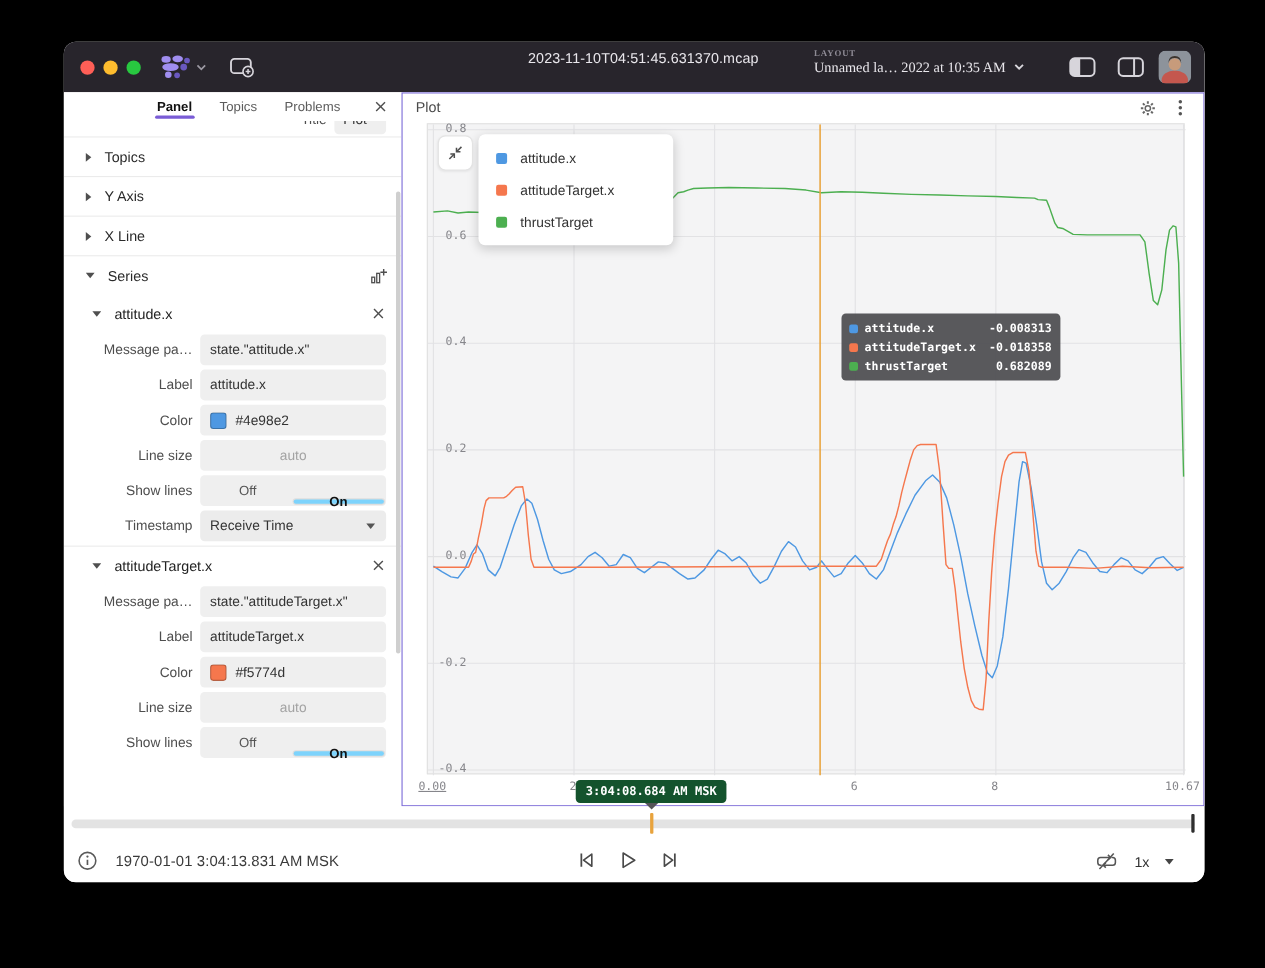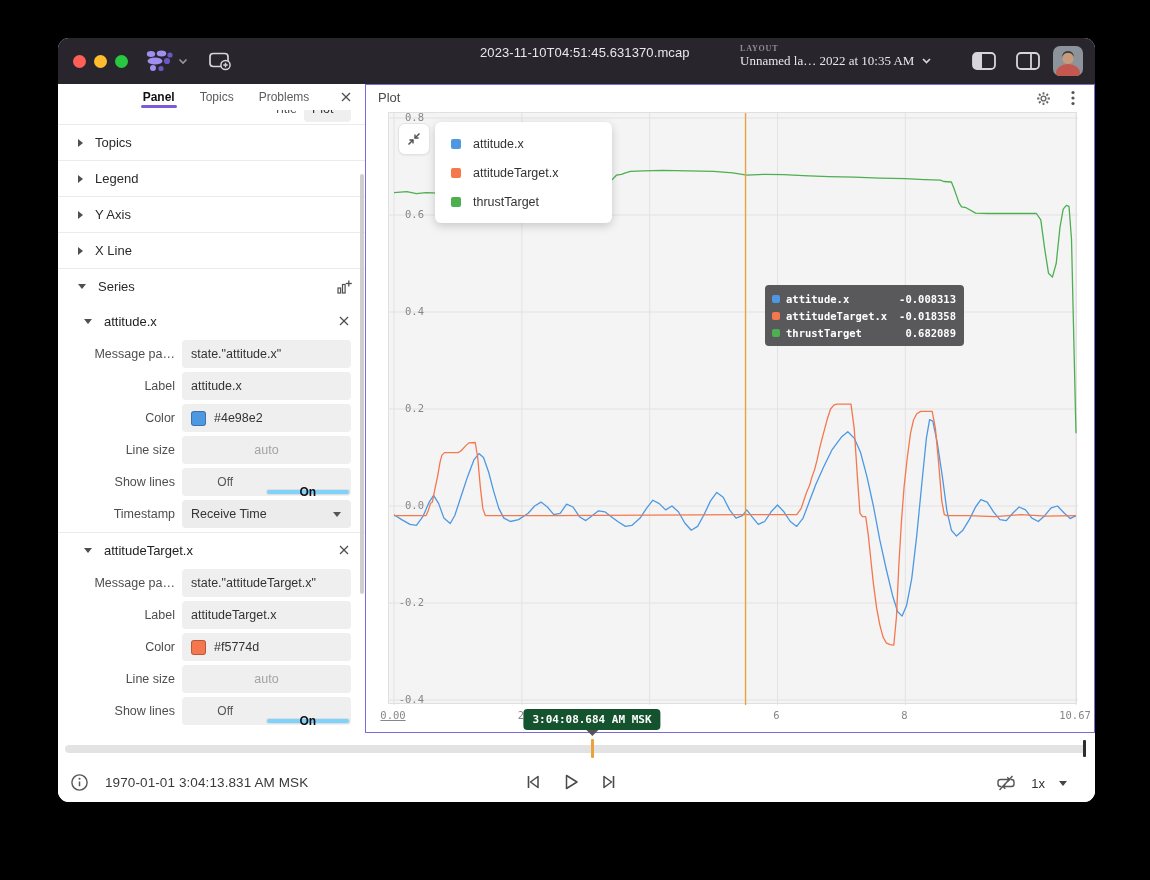--- a/index.html
+++ b/index.html
@@ -183,24 +183,20 @@
             <div class="clip-input">Plot</div>
           </div>
         </div>
 
         <div class="section-row">
           <span class="caret-r"></span>
           <span class="section-label">Topics</span>
         </div>
         <div class="section-row">
           <span class="caret-r"></span>
-          <span class="section-label">Legend</span>
-        </div>
-        <div class="section-row">
-          <span class="caret-r"></span>
           <span class="section-label">Y Axis</span>
         </div>
         <div class="section-row">
           <span class="caret-r"></span>
           <span class="section-label">X Line</span>
         </div>
         <div class="section-row">
           <span class="caret-d"></span>
           <span class="section-label">Series</span>
           <span class="row-action">

